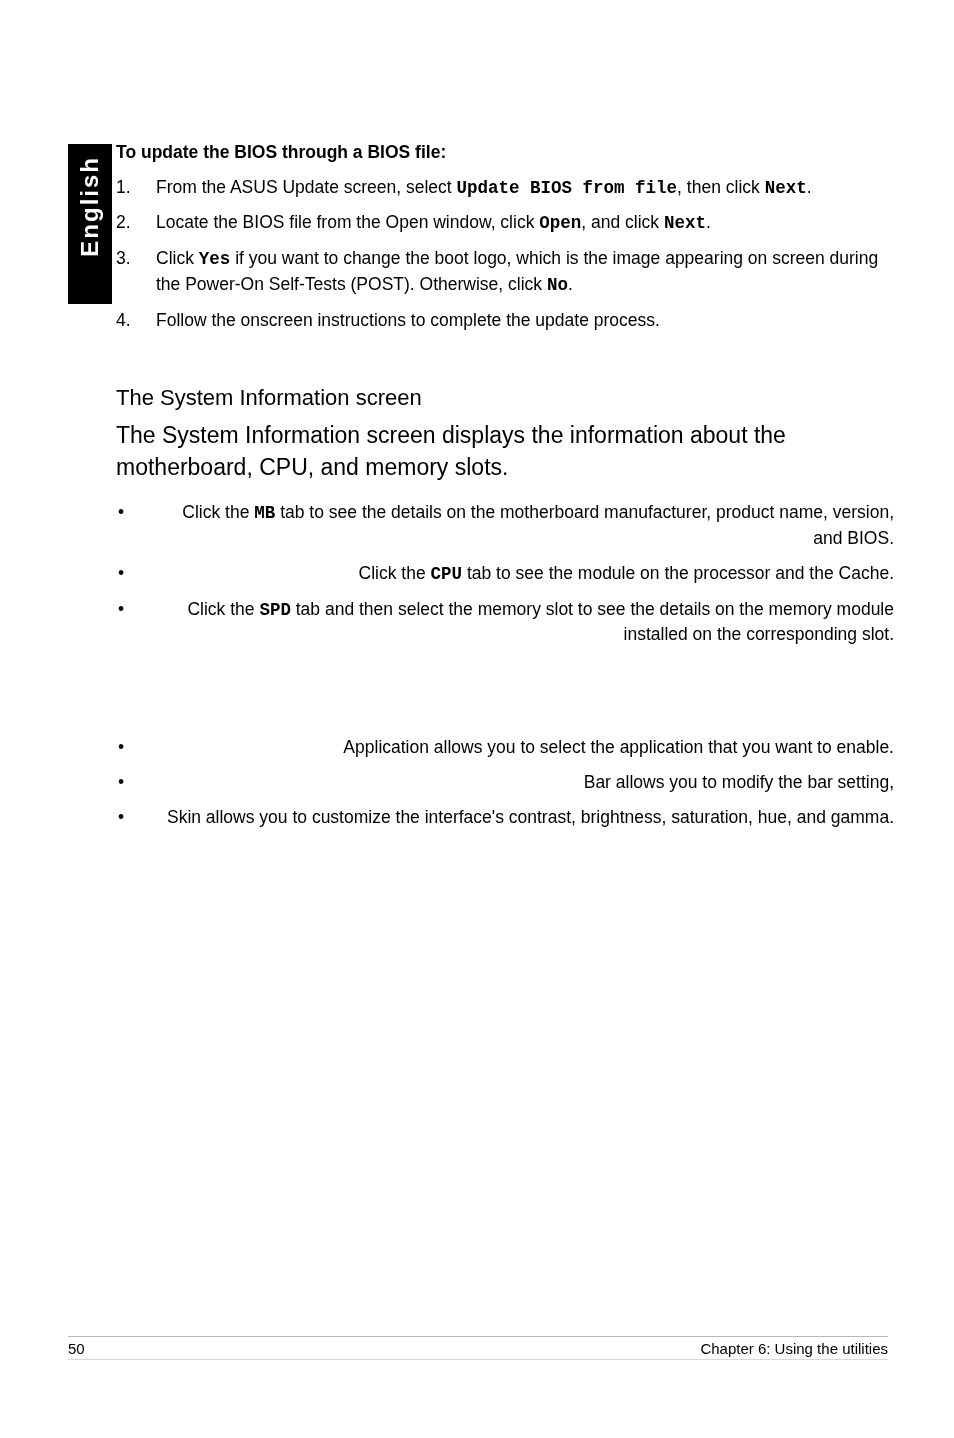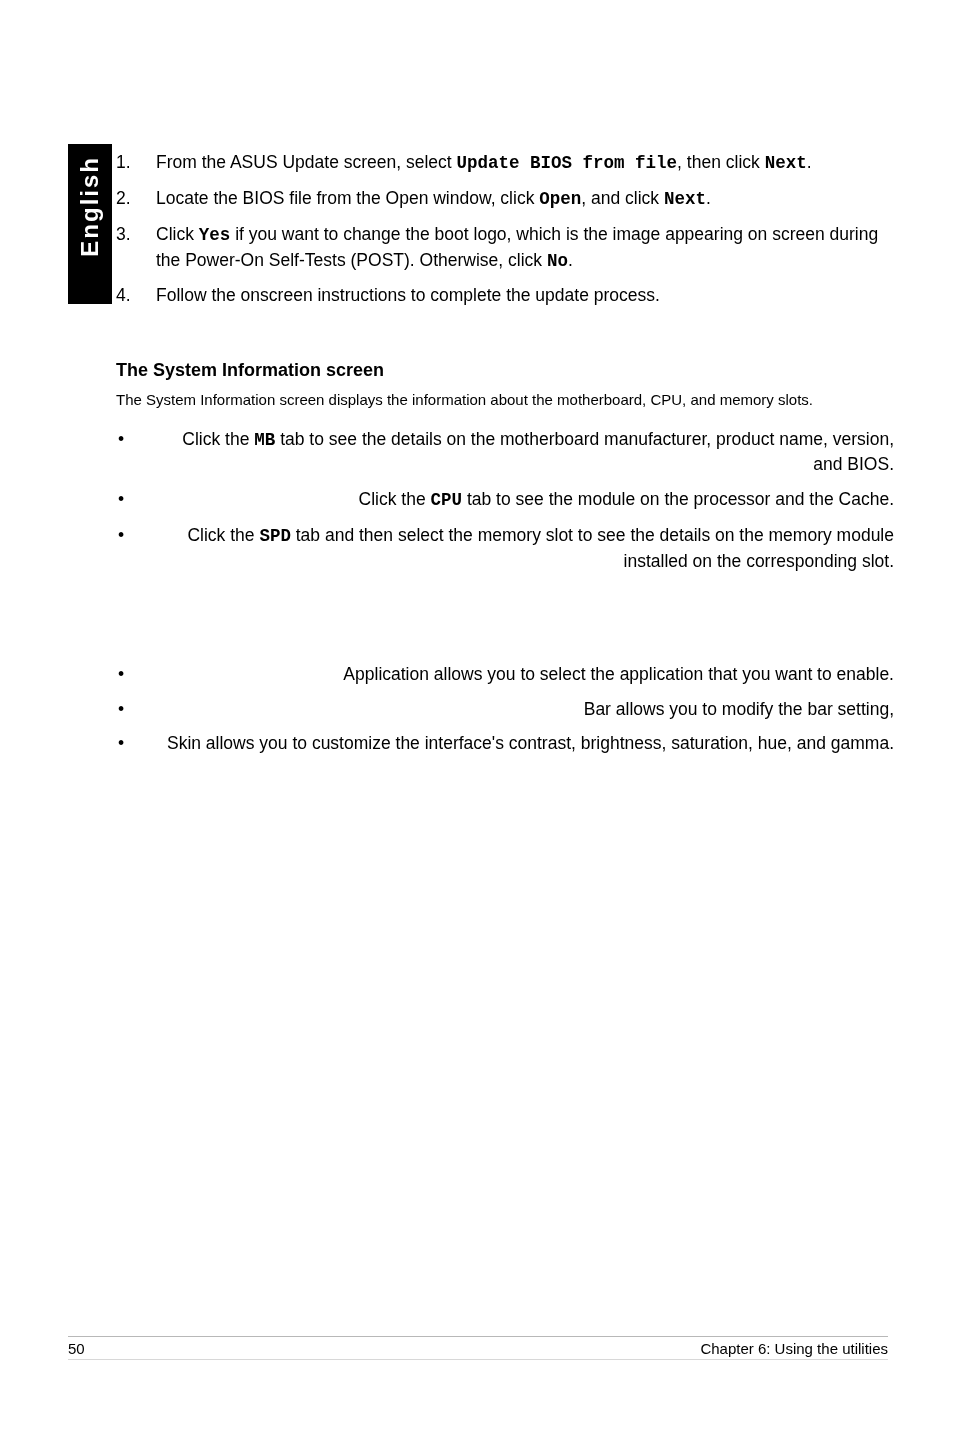--- a/index.html
+++ b/index.html
@@ -59,26 +59,26 @@
       line-height: 1.42;
     }
     ol.steps li .num {
       width: 40px;
       flex-shrink: 0;
     }
     ol.steps li .body {
       flex: 1;
     }
     .h2 {
-      font-weight: bold;
-      font-size: 18px;
+      font-weight: normal;
+      font-size: 22px;
       margin-bottom: 8px;
     }
     .para {
-      font-size: 15px;
+      font-size: 23px;
       line-height: 1.42;
       margin-bottom: 16px;
     }
     ul.bullets {
       list-style: none;
       margin-top: 8px;
     }
     ul.bullets li {
       display: flex;
       margin-bottom: 10px;
@@ -119,20 +119,21 @@
   </style>
 </head>
 <body>
 
 <div class="side-tab">
   <span class="side-tab-text">English</span>
 </div>
 
 <div class="content">
 
+  <div class="subhead">To update the BIOS through a BIOS file:</div>
 
   <ol class="steps">
     <li>
       <span class="num">1.</span>
       <span class="body">
         <span>From the ASUS Update screen, select </span><b>Update BIOS from file</b><span>, then click </span><b>Next</b><span>.</span>
       </span>
     </li>
     <li>
       <span class="num">2.</span>

